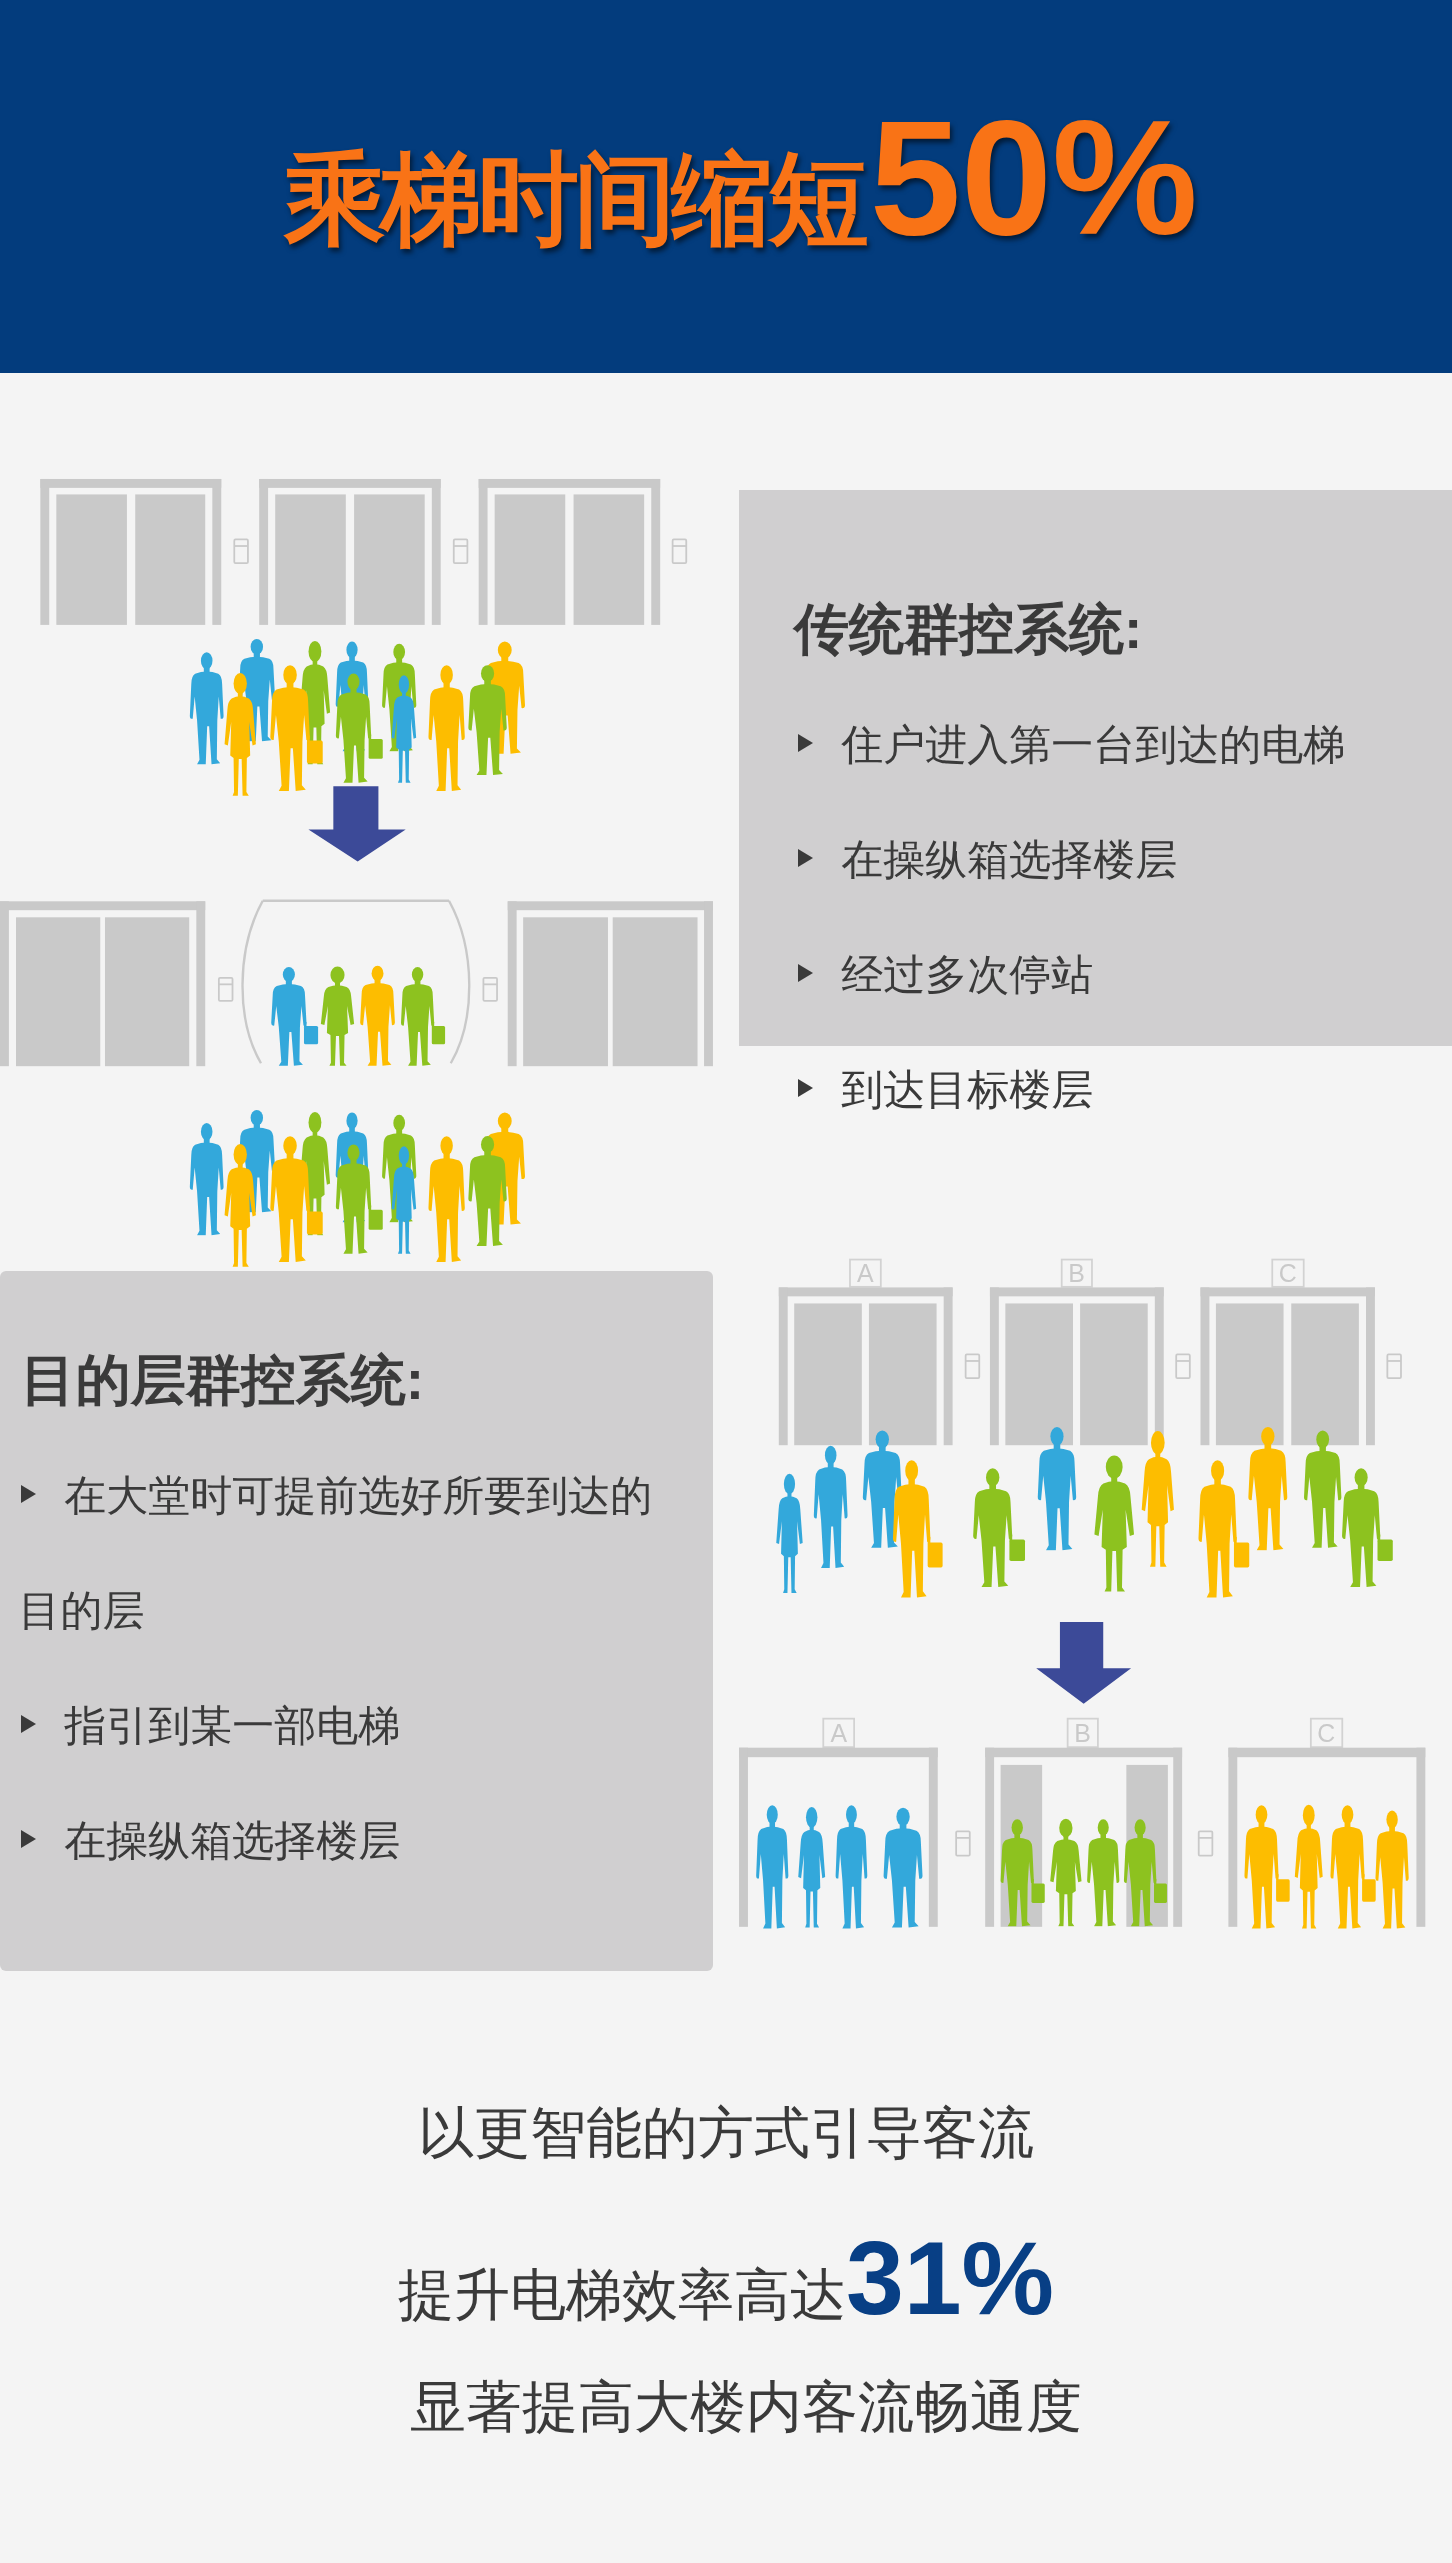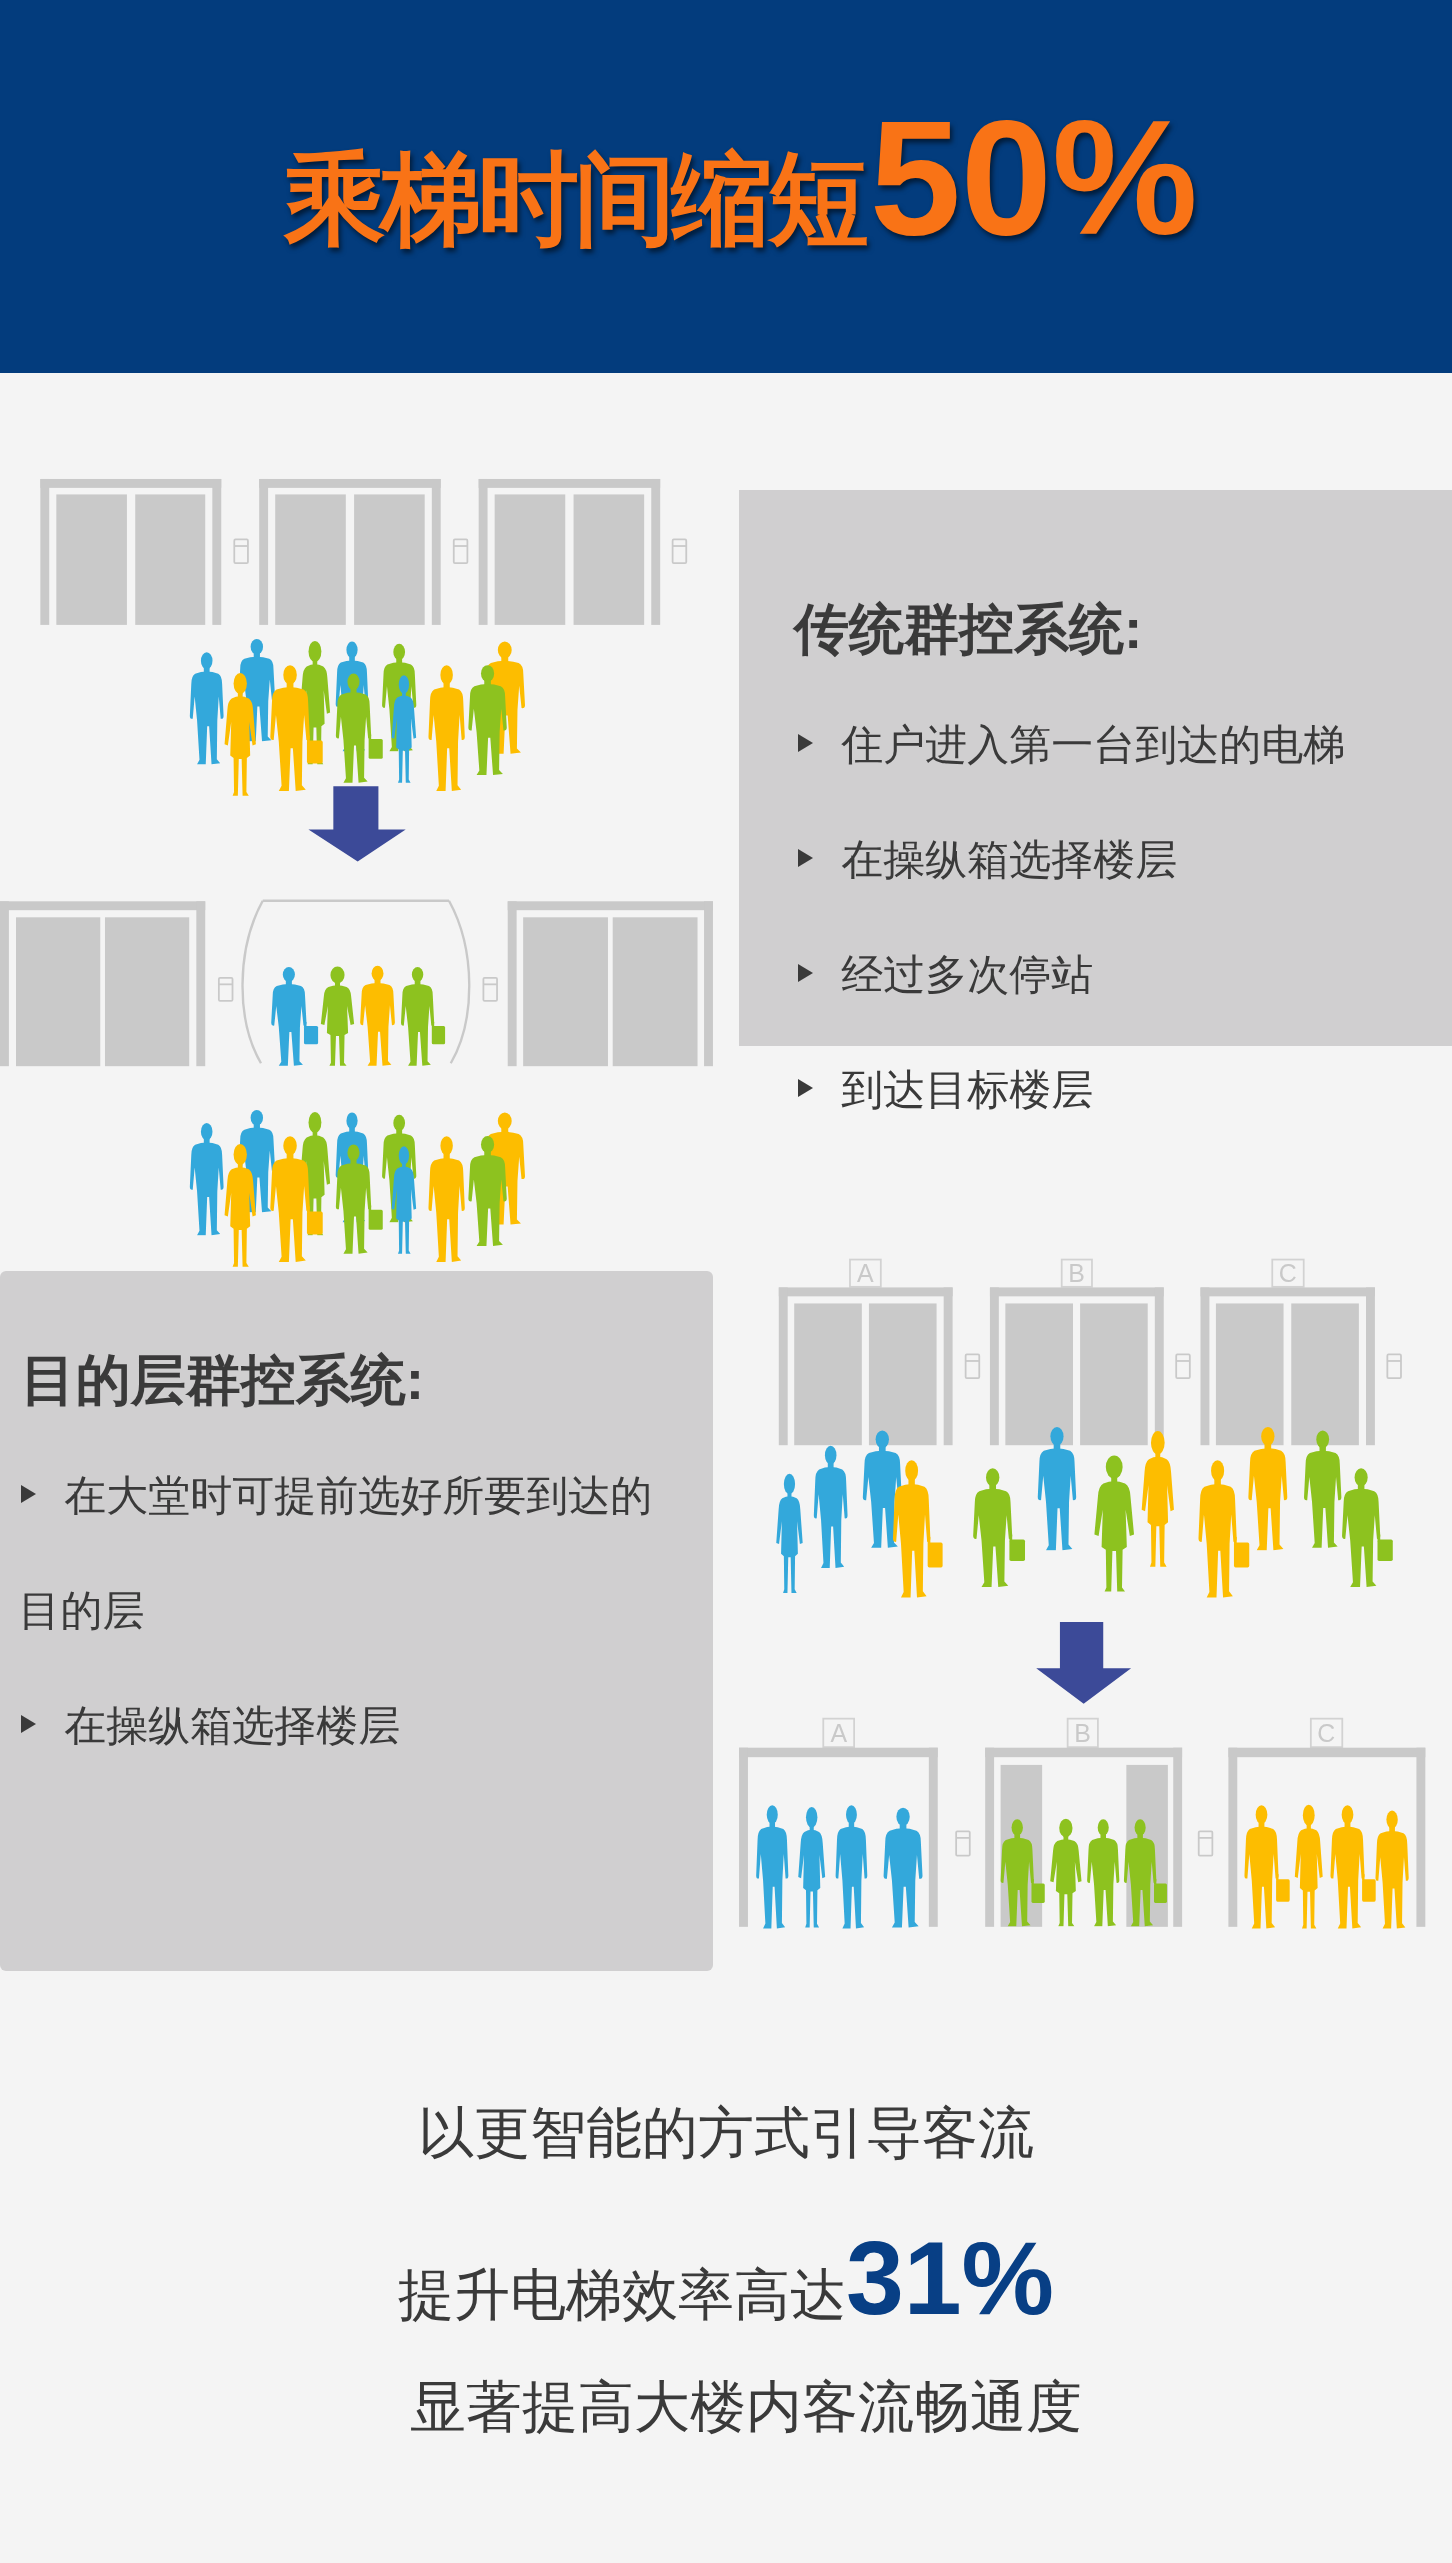--- a/index.html
+++ b/index.html
@@ -82,20 +82,21 @@
   <div class="panel-title">传统群控系统:</div>
   <div class="bullet"><span class="tri"></span><span>住户进入第一台到达的电梯</span></div>
   <div class="bullet"><span class="tri"></span><span>在操纵箱选择楼层</span></div>
   <div class="bullet"><span class="tri"></span><span>经过多次停站</span></div>
   <div class="bullet"><span class="tri"></span><span>到达目标楼层</span></div>
 </div>
 
 <div class="panel panel-left">
   <div class="panel-title">目的层群控系统:</div>
   <div class="bullet"><span class="tri"></span><span>在大堂时可提前选好所要到达的目的层</span></div>
+  <div class="bullet"><span class="tri"></span><span>指引到某一部电梯</span></div>
   <div class="bullet"><span class="tri"></span><span>在操纵箱选择楼层</span></div>
 </div>
 
 <div class="summary-line line1">以更智能的方式引导客流</div>
 <div class="summary-line line2"><span>提升电梯效率高达</span><span class="hl">31%</span></div>
 <div class="summary-line line3">显著提高大楼内客流畅通度</div>
 
 <svg class="art" width="1452" height="2563" viewBox="0 0 2448 4320">
   <defs>
     <symbol id="sym-man" viewBox="0 0 80 200" preserveAspectRatio="none">

